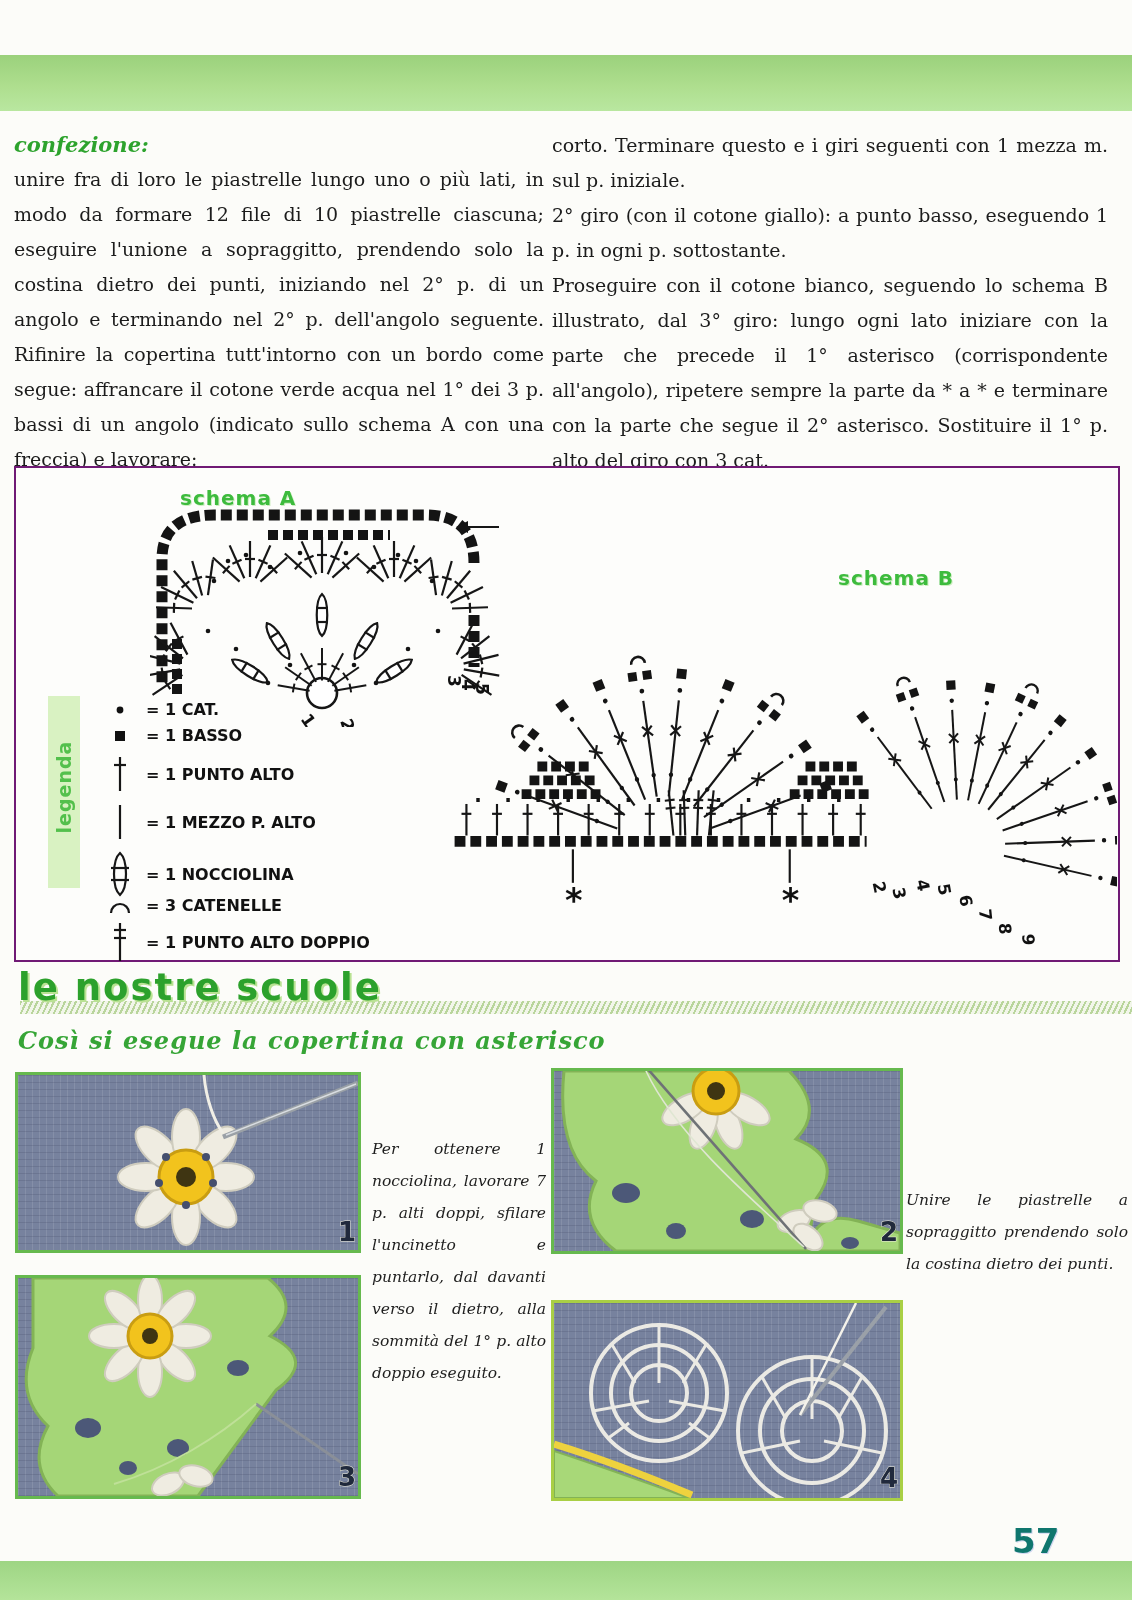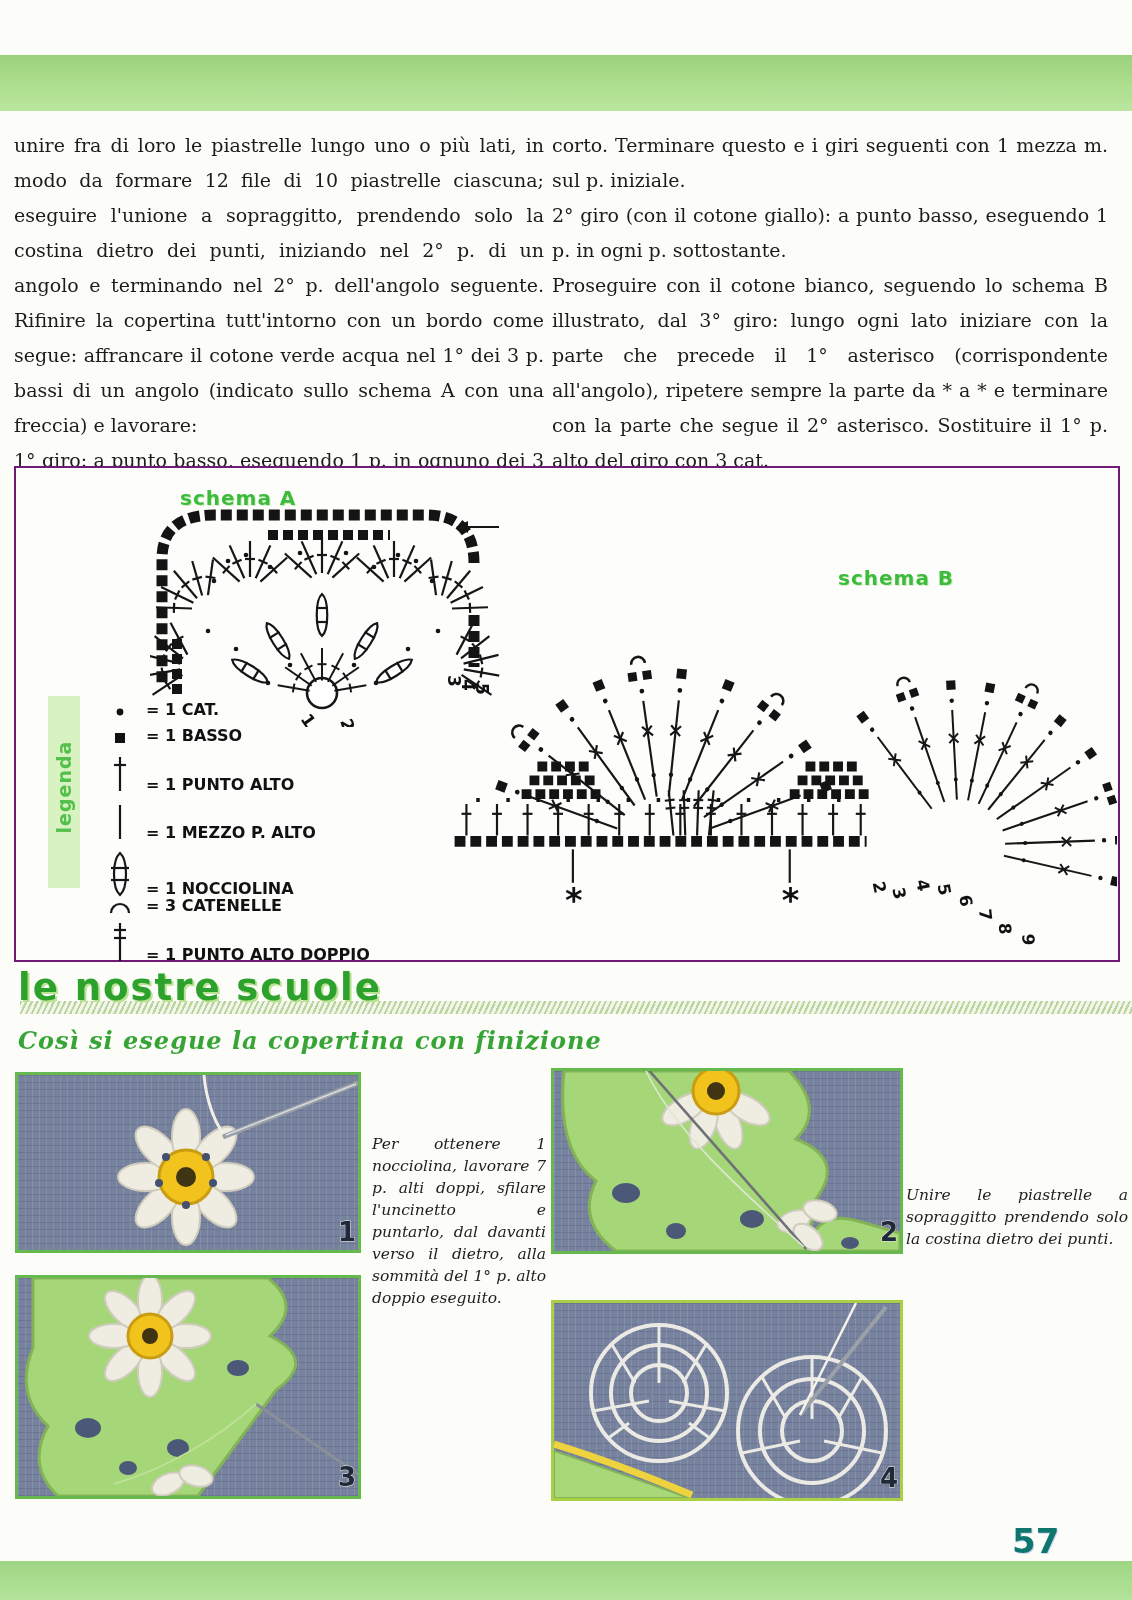--- a/index.html
+++ b/index.html
@@ -16,37 +16,37 @@
   .col p{margin:0;}
   
   #schema-box{position:absolute;left:14px;top:466px;width:1102px;height:492px;
               border:2px solid #701a75;background:#fdfdfb;}
   .schema-label{position:absolute;color:#3dbb3d;font-weight:bold;font-size:20px;
                 font-family:"DejaVu Sans",sans-serif;letter-spacing:1px;text-shadow:1px 1px 0 #cdeec0;}
   #legenda-bar{position:absolute;left:32px;top:228px;width:32px;height:192px;background:#d9f2c2;}
   #legenda-text{position:absolute;left:-62px;top:80px;width:156px;transform:rotate(-90deg);
                 color:#53c04c;font-weight:bold;font-size:19px;text-align:center;
                 font-family:"DejaVu Sans",sans-serif;letter-spacing:1px;}
-  .legend-row{position:absolute;display:flex;align-items:flex-end;gap:8px;}
+  .legend-row{position:absolute;display:flex;align-items:center;gap:8px;}
   .legend-sym{width:36px;display:flex;justify-content:center;align-items:center;}
   .legend-lab{font-family:"DejaVu Sans",sans-serif;font-weight:bold;font-size:16px;color:#111;white-space:nowrap;}
   
   #hatch{position:absolute;left:20px;top:1001px;width:1112px;height:13px;
          background:repeating-linear-gradient(115deg,#b9d59c 0 2px,#f2f6ea 2px 5px);}
   #school-title{position:absolute;left:18px;top:966px;font-family:"DejaVu Sans",sans-serif;
                 font-weight:bold;font-size:37px;color:#2ca12c;letter-spacing:2px;
                 text-shadow:2px 2px 0 #b9e293;}
   #school-subtitle{position:absolute;left:18px;top:1026px;font-style:italic;font-weight:bold;
                    font-size:24px;color:#36a536;letter-spacing:1px;}
   .photo{position:absolute;overflow:hidden;border:3px solid #66b94e;background:#77829e;}
   #photo-1{left:15px;top:1072px;width:340px;height:175px;}
   #photo-2{left:551px;top:1068px;width:346px;height:180px;}
   #photo-3{left:15px;top:1275px;width:340px;height:218px;}
   #photo-4{left:551px;top:1300px;width:346px;height:195px;border-color:#a9cf45;}
-  .caption{position:absolute;font-style:italic;font-size:15.5px;line-height:22px;color:#1e1e1e;text-align:justify;}
+  .caption{position:absolute;font-style:italic;font-size:15.5px;line-height:32px;color:#1e1e1e;text-align:justify;}
   #cap-1{left:372px;top:1133px;width:174px;}
   #cap-2{left:906px;top:1184px;width:222px;}
   #cap-3{left:372px;top:1413px;width:174px;}
   #cap-4{left:906px;top:1460px;width:224px;}
   #page-number{position:absolute;left:1012px;top:1521px;font-family:"DejaVu Sans",sans-serif;
                font-weight:bold;font-size:34px;color:#0f766e;text-shadow:1px 1px 0 #cfd6f0;}
   svg{display:block;}
   .dln{stroke:#161616;stroke-width:2.2;}
   .dln2{stroke:#161616;stroke-width:2.6;}
   text.dnum{font-family:"DejaVu Sans",sans-serif;font-weight:bold;font-size:17px;fill:#111;}
@@ -55,20 +55,21 @@
   text.ast{font-family:"DejaVu Sans",sans-serif;font-weight:bold;font-size:34px;fill:#111;}
 </style>
 </head>
 <body>
 
 <div id="page">
 
   <div id="band-top" class="band"></div>
 
   <div id="col-left" class="col">
+    <p class="konf">confezione:</p>
     <p>unire fra di loro le piastrelle lungo uno o più lati, in modo da formare 12 file di 10 piastrelle ciascuna; eseguire l'unione a sopraggitto, prendendo solo la costina dietro dei punti, iniziando nel 2° p. di un angolo e terminando nel 2° p. dell'angolo seguente. Rifinire la copertina tutt'intorno con un bordo come segue: affrancare il cotone verde acqua nel 1° dei 3 p. bassi di un angolo (indicato sullo schema A con una freccia) e lavorare:</p>
     <p>1° giro: a punto basso, eseguendo 1 p. in ognuno dei 3 p. di ogni angolo, 263 p. lungo ogni lato lungo e 221 p. lungo ogni lato</p>
   </div>
   <div id="col-right" class="col">
     <p>corto. Terminare questo e i giri seguenti con 1 mezza m. sul p. iniziale.</p>
     <p>2° giro (con il cotone giallo): a punto basso, eseguendo 1 p. in ogni p. sottostante.</p>
     <p>Proseguire con il cotone bianco, seguendo lo schema B illustrato, dal 3° giro: lungo ogni lato iniziare con la parte che precede il 1° asterisco (corrispondente all'angolo), ripetere sempre la parte da * a * e terminare con la parte che segue il 2° asterisco. Sostituire il 1° p. alto del giro con 3 cat.</p>
     <p>Al termine del 9° giro rompere il filo ed affrancarlo al lavoro.</p>
   </div>
 
@@ -312,21 +313,21 @@
       <text class="dnum" transform="translate(518,302) rotate(80)">5</text>
       <text class="dnum" transform="translate(540,313) rotate(82)">6</text>
       <text class="dnum" transform="translate(560,327) rotate(84)">7</text>
       <text class="dnum" transform="translate(580,341) rotate(86)">8</text>
       <text class="dnum" transform="translate(604,352) rotate(88)">9</text>
     </svg>
   </div>
 
   <div id="hatch"></div>
   <div id="school-title">le nostre scuole</div>
-  <div id="school-subtitle">Così si esegue la copertina con finizione</div>
+  <div id="school-subtitle">Così si esegue la copertina con asterisco</div>
 
   <div id="photo-1" class="photo">
     <svg width="340" height="175" viewBox="0 0 340 175">
       <defs>
           <pattern id="wv1" width="7" height="7" patternUnits="userSpaceOnUse">
         <line x1="0" y1="0" x2="0" y2="7" stroke="rgba(255,255,255,0.10)" stroke-width="2"></line>
         <line x1="0" y1="0" x2="7" y2="0" stroke="rgba(20,25,50,0.12)" stroke-width="2"></line>
       </pattern>
         </defs>
       <rect width="340" height="175" fill="#77829e"></rect>

